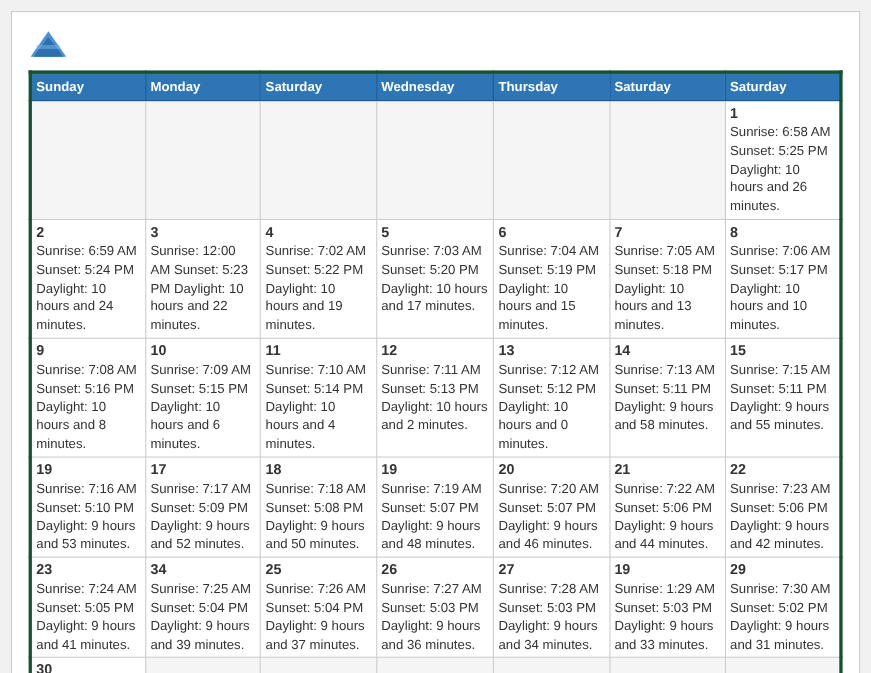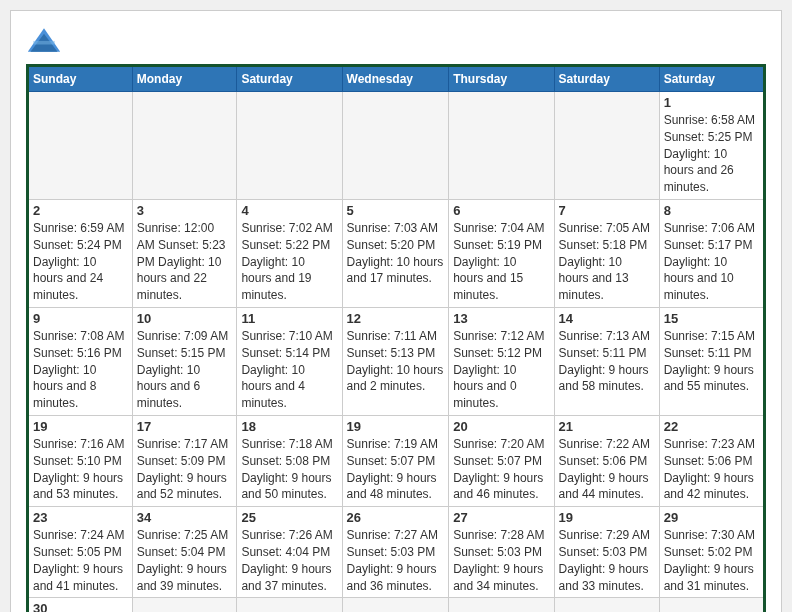--- a/index.html
+++ b/index.html
@@ -298,41 +298,41 @@
           <td>
             <div class="day-num">34</div>
             <div class="day-info">Sunrise: 7:25 AM
 Sunset: 5:04 PM
 Daylight: 9 hours
 and 39 minutes.</div>
           </td>
           <td>
             <div class="day-num">25</div>
             <div class="day-info">Sunrise: 7:26 AM
-Sunset: 4:04 PM
+Sunset: 5:04 PM
 Daylight: 9 hours
 and 37 minutes.</div>
           </td>
           <td>
             <div class="day-num">26</div>
             <div class="day-info">Sunrise: 7:27 AM
 Sunset: 5:03 PM
 Daylight: 9 hours
 and 36 minutes.</div>
           </td>
           <td>
             <div class="day-num">27</div>
             <div class="day-info">Sunrise: 7:28 AM
 Sunset: 5:03 PM
 Daylight: 9 hours
 and 34 minutes.</div>
           </td>
           <td>
             <div class="day-num">19</div>
-            <div class="day-info">Sunrise: 7:29 AM
+            <div class="day-info">Sunrise: 1:29 AM
 Sunset: 5:03 PM
 Daylight: 9 hours
 and 33 minutes.</div>
           </td>
           <td>
             <div class="day-num">29</div>
             <div class="day-info">Sunrise: 7:30 AM
 Sunset: 5:02 PM
 Daylight: 9 hours
 and 31 minutes.</div>

